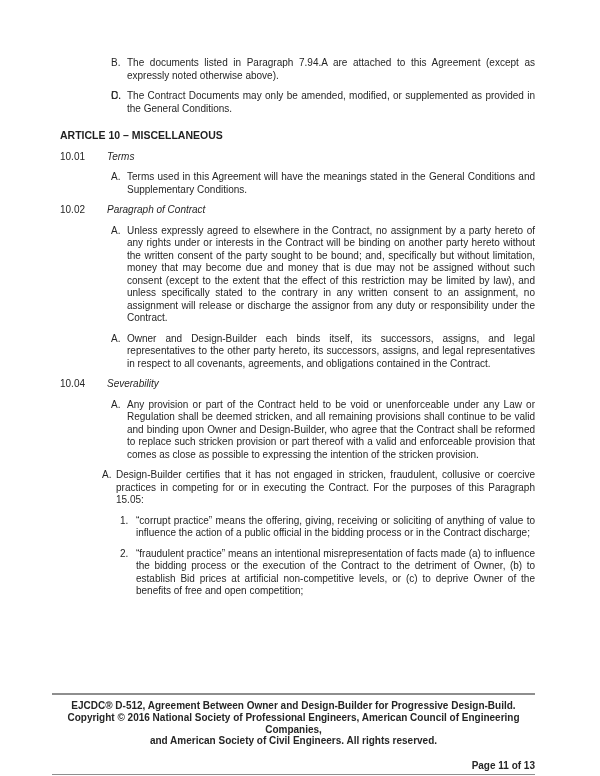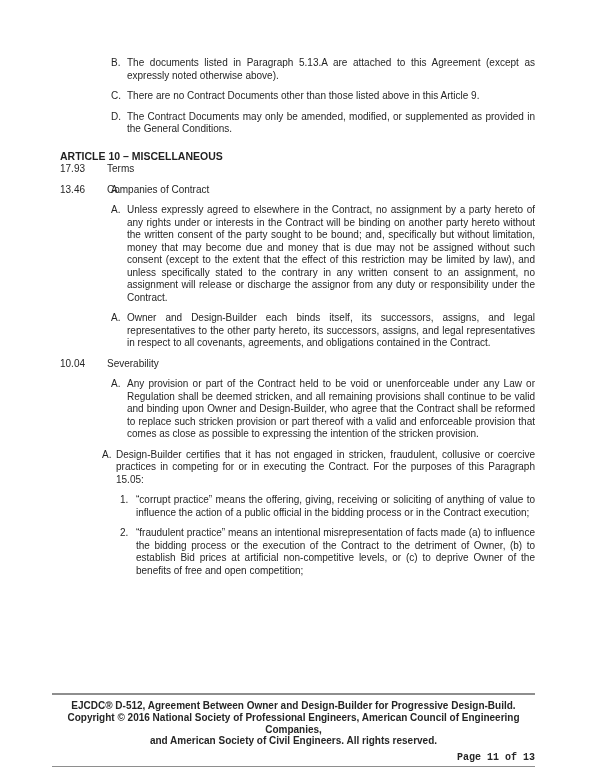--- a/index.html
+++ b/index.html
@@ -36,34 +36,35 @@
     text-align: left;
   }
   .li.letter { padding-left: 127px; padding-right: 65px; }
   .li.letter .marker { left: 111px; }
   .li.letter.tight { padding-left: 116px; }
   .li.letter.tight .marker { left: 102px; }
   .li.number { padding-left: 136px; padding-right: 65px; }
   .li.number .marker { left: 120px; }
   
   .article-heading {
-    margin: 14px 65px 1px 60px;
+    margin: 14px 65px 9px 60px;
     font-size: 10.5px;
     font-weight: bold;
     color: #1f1f1f;
   }
   
   .section-heading {
     margin: 0 65px 8px 60px;
   }
   .section-heading .sec-num {
     display: inline-block;
     width: 47px;
   }
   .section-heading .sec-title {
+    font-style: italic;
   }
   
   .footer {
     position: absolute;
     left: 52px;
     right: 65px;
     top: 693px;
     font-size: 10px;
     line-height: 11.8px;
     font-weight: bold;
@@ -71,57 +72,56 @@
     text-align: center;
   }
   .footer .rule {
     height: 2px;
     background: #8e8e8e;
   }
   .footer .rule.top { margin-bottom: 5px; }
   .footer .rule.bottom { margin-top: 2px; height: 1.5px; }
   .footer .page-number {
     text-align: right;
-    margin-top: 5px;
-    font-family: Liberation Mono, monospace;
+    margin-top: 13px;
   }
 </style>
 </head>
 <body>
 
 <div class="page">
   <div class="content">
 
     <div class="li letter">
       <span class="marker">B.</span>
-      <span>The documents listed in Paragraph 5.13.A are attached to this Agreement (except as expressly noted otherwise above).</span>
+      <span>The documents listed in Paragraph 7.94.A are attached to this Agreement (except as expressly noted otherwise above).</span>
     </div>
 
     <div class="li letter">
       <span class="marker">C.</span>
-      <span>There are no Contract Documents other than those listed above in this Article 9.</span>
     </div>
 
     <div class="li letter">
       <span class="marker">D.</span>
       <span>The Contract Documents may only be amended, modified, or supplemented as provided in the General Conditions.</span>
     </div>
 
     <div class="article-heading">ARTICLE 10 – MISCELLANEOUS</div>
 
     <div class="section-heading">
-      <span class="sec-num">17.93</span><span class="sec-title">Terms</span>
+      <span class="sec-num">10.01</span><span class="sec-title">Terms</span>
     </div>
 
     <div class="li letter">
       <span class="marker">A.</span>
+      <span>Terms used in this Agreement will have the meanings stated in the General Conditions and Supplementary Conditions.</span>
     </div>
 
     <div class="section-heading">
-      <span class="sec-num">13.46</span><span class="sec-title">Companies of Contract</span>
+      <span class="sec-num">10.02</span><span class="sec-title">Paragraph of Contract</span>
     </div>
 
     <div class="li letter">
       <span class="marker">A.</span>
       <span>Unless expressly agreed to elsewhere in the Contract, no assignment by a party hereto of any rights under or interests in the Contract will be binding on another party hereto without the written consent of the party sought to be bound; and, specifically but without limitation, money that may become due and money that is due may not be assigned without such consent (except to the extent that the effect of this restriction may be limited by law), and unless specifically stated to the contrary in any written consent to an assignment, no assignment will release or discharge the assignor from any duty or responsibility under the Contract.</span>
     </div>
 
 
     <div class="li letter">
       <span class="marker">A.</span>
@@ -138,21 +138,21 @@
     </div>
 
 
     <div class="li letter tight">
       <span class="marker">A.</span>
       <span>Design-Builder certifies that it has not engaged in stricken, fraudulent, collusive or coercive practices in competing for or in executing the Contract. For the purposes of this Paragraph 15.05:</span>
     </div>
 
     <div class="li number">
       <span class="marker">1.</span>
-      <span>“corrupt practice” means the offering, giving, receiving or soliciting of anything of value to influence the action of a public official in the bidding process or in the Contract execution;</span>
+      <span>“corrupt practice” means the offering, giving, receiving or soliciting of anything of value to influence the action of a public official in the bidding process or in the Contract discharge;</span>
     </div>
 
     <div class="li number">
       <span class="marker">2.</span>
       <span>“fraudulent practice” means an intentional misrepresentation of facts made (a) to influence the bidding process or the execution of the Contract to the detriment of Owner, (b) to establish Bid prices at artificial non-competitive levels, or (c) to deprive Owner of the benefits of free and open competition;</span>
     </div>
 
   </div>
 
   <div class="footer">

